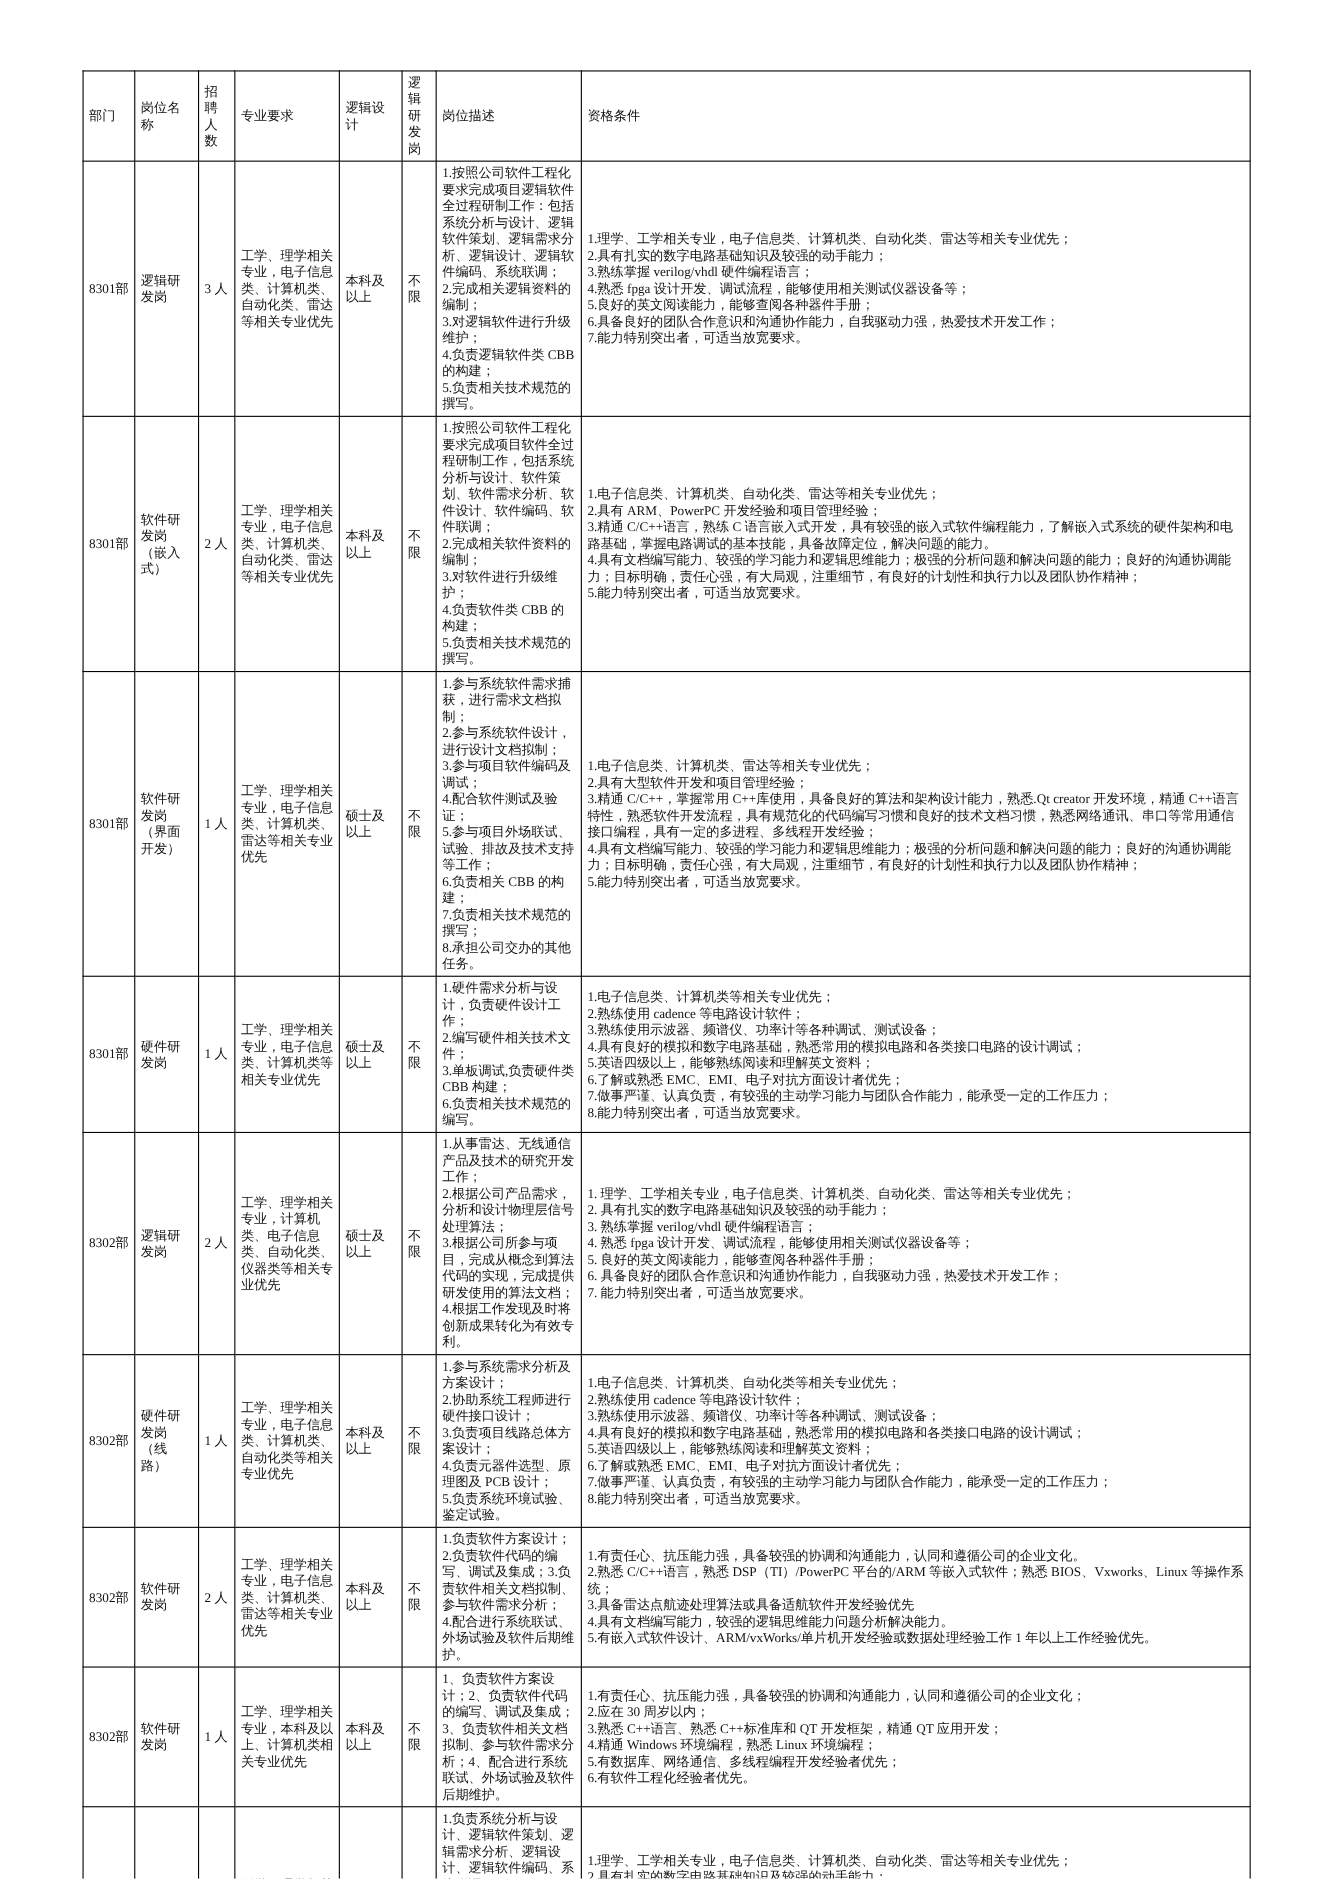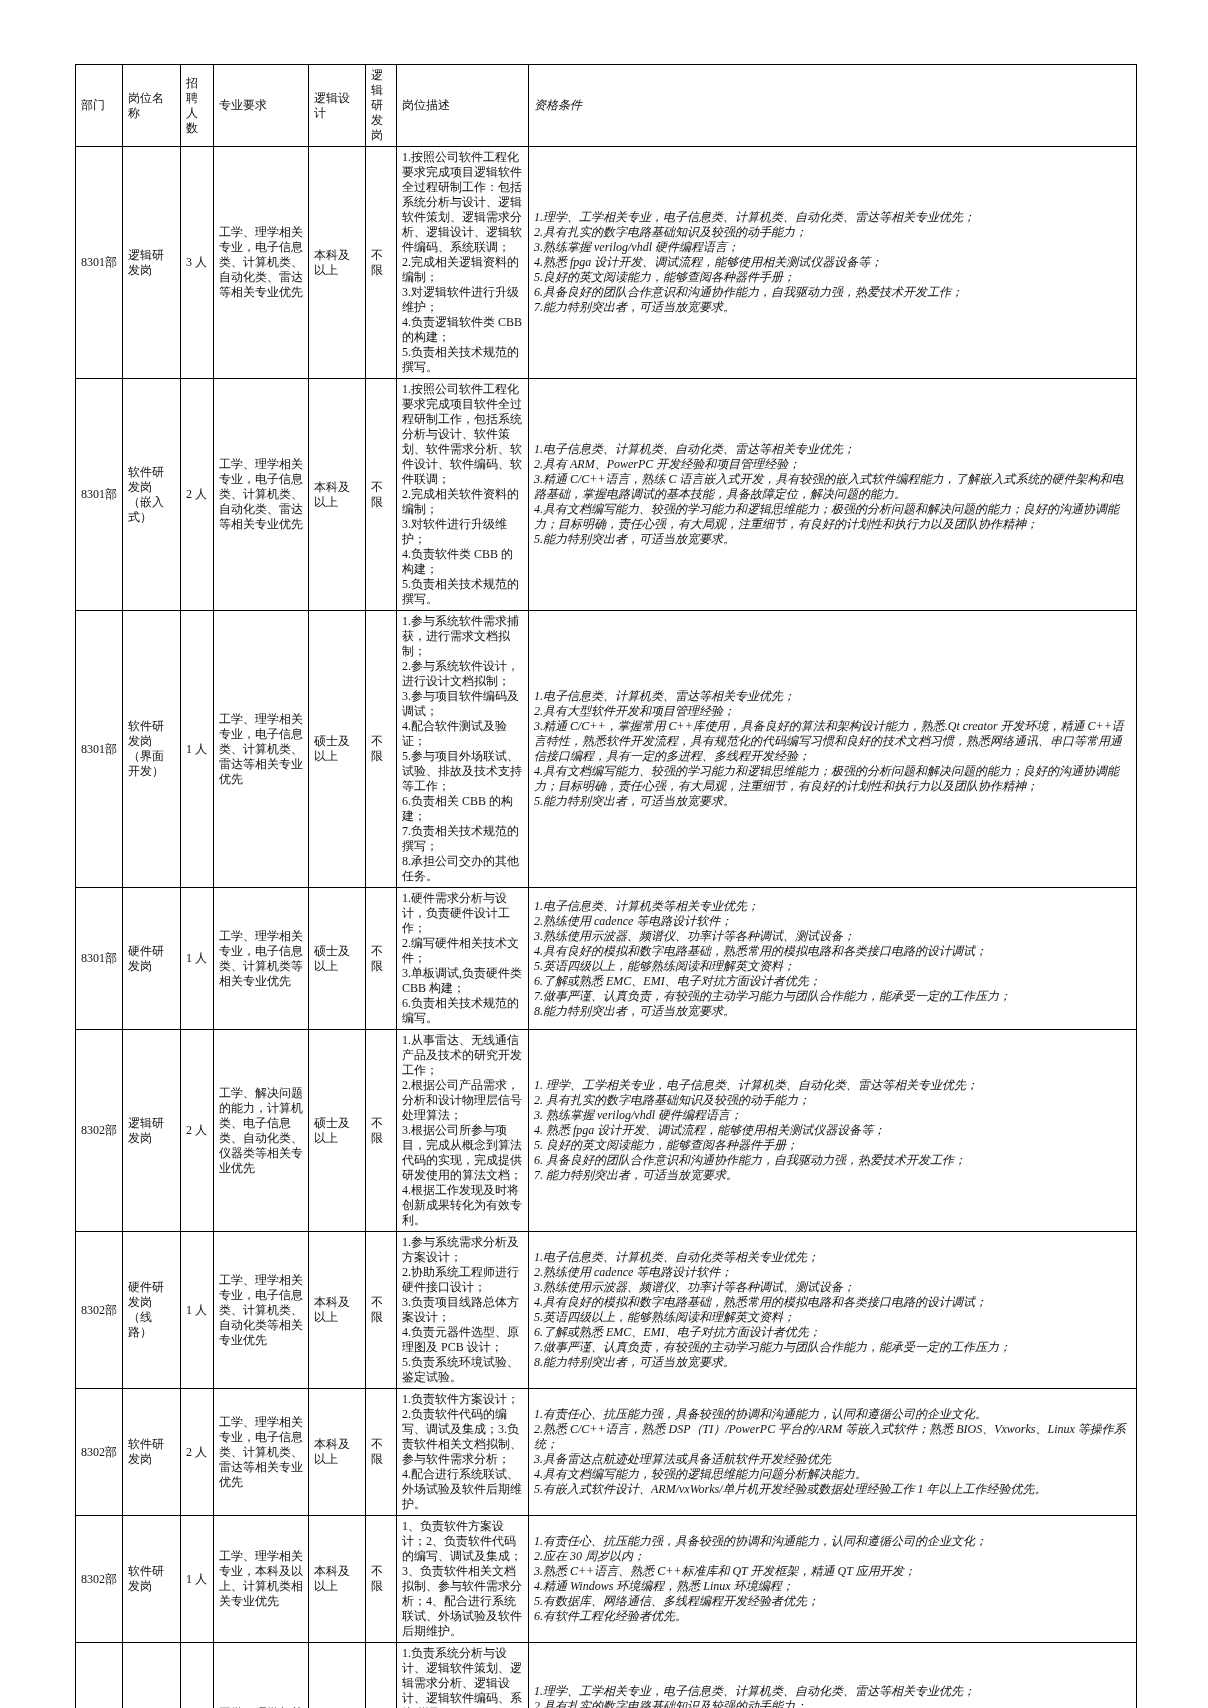--- a/index.html
+++ b/index.html
@@ -45,21 +45,21 @@
     height: 30px;
     vertical-align: middle;
     margin-left: 13px;
   }
   .c-dept    { padding: 2px 4px; font-family: Liberation Serif, serif; }
   .c-count   { padding: 2px 3px; }
   .c-edu     { padding: 2px 1px; font-size: 11px; }
   .c-politics{ padding: 2px 2px; }
   .c-major   { padding: 3px 4px; font-family: Liberation Serif, serif; }
   .c-desc    { padding: 4px 5px; }
-  .c-qual    { padding: 4px 6px; font-style: italic; }
+  .c-qual    { padding: 4px 6px; }
 </style>
 </head>
 <body>
 
 <div class="page">
   <table class="job-table">
     <colgroup>
       <col style="width:47px">
       <col style="width:58px">
       <col style="width:33px">
@@ -160,21 +160,21 @@
 4.具有良好的模拟和数字电路基础，熟悉常用的模拟电路和各类接口电路的设计调试；
 5.英语四级以上，能够熟练阅读和理解英文资料；
 6.了解或熟悉 EMC、EMI、电子对抗方面设计者优先；
 7.做事严谨、认真负责，有较强的主动学习能力与团队合作能力，能承受一定的工作压力；
 8.能力特别突出者，可适当放宽要求。</td>
         </tr>
         <tr>
           <td class="c-dept">8302部</td>
           <td class="c-title">逻辑研发岗</td>
           <td class="c-count">2 人</td>
-          <td class="c-major">工学、解决问题的能力，计算机类、电子信息类、自动化类、仪器类等相关专业优先</td>
+          <td class="c-major">工学、理学相关专业，计算机类、电子信息类、自动化类、仪器类等相关专业优先</td>
           <td class="c-edu">硕士及以上</td>
           <td class="c-politics">不限</td>
           <td class="c-desc">1.从事雷达、无线通信产品及技术的研究开发工作；
 2.根据公司产品需求，分析和设计物理层信号处理算法；
 3.根据公司所参与项目，完成从概念到算法代码的实现，完成提供研发使用的算法文档；
 4.根据工作发现及时将创新成果转化为有效专利。</td>
           <td class="c-qual">1. 理学、工学相关专业，电子信息类、计算机类、自动化类、雷达等相关专业优先；
 2. 具有扎实的数字电路基础知识及较强的动手能力；
 3. 熟练掌握 verilog/vhdl 硬件编程语言；
 4. 熟悉 fpga 设计开发、调试流程，能够使用相关测试仪器设备等；

